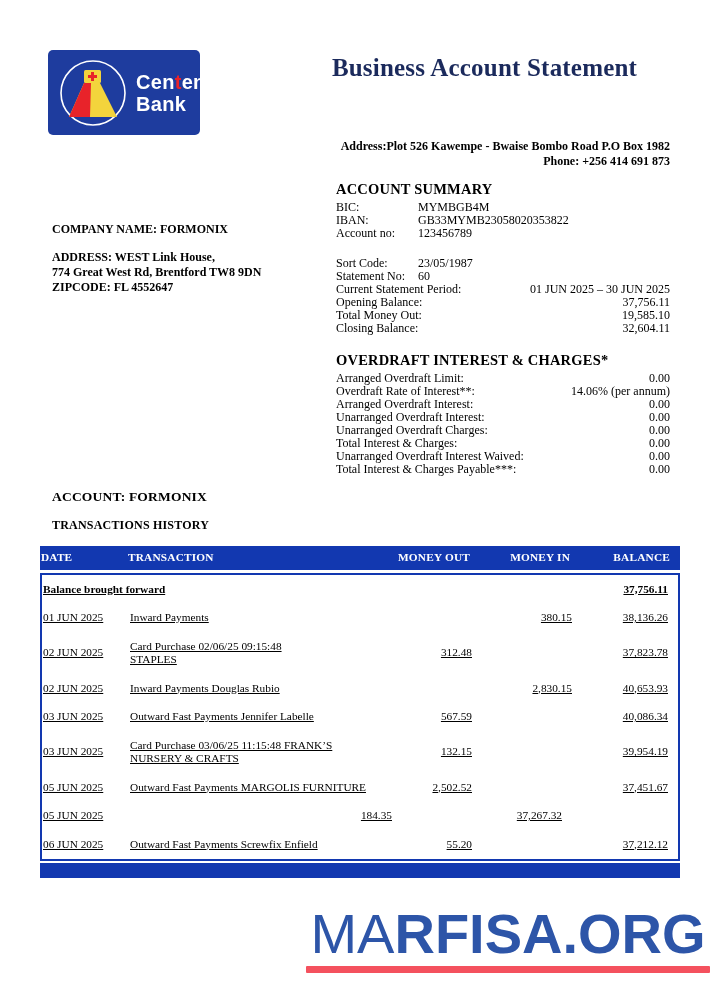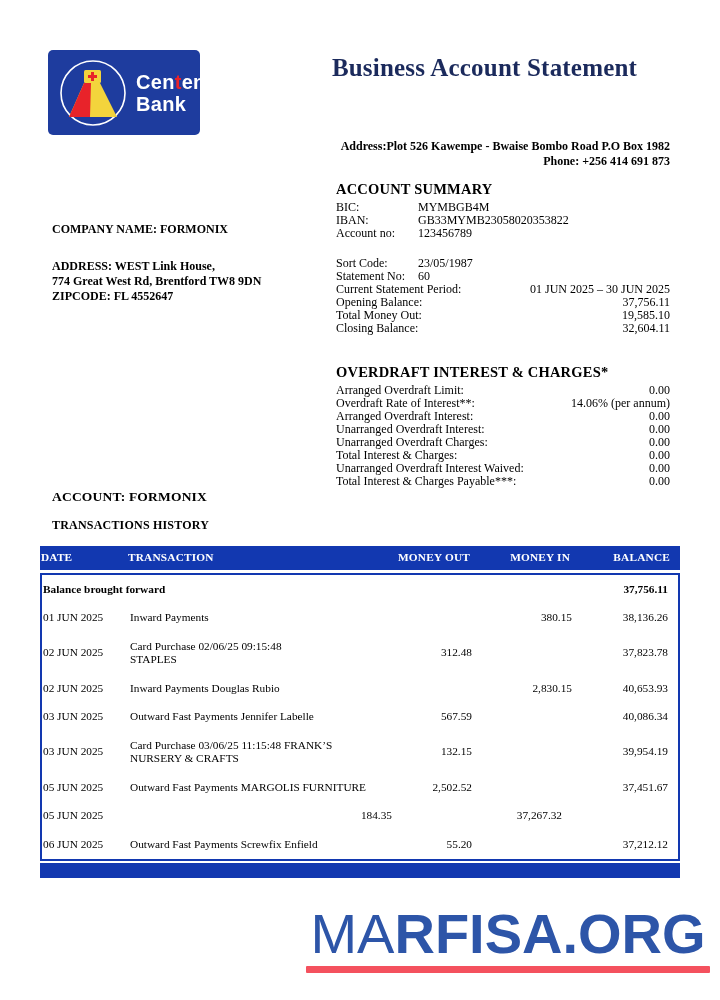--- a/index.html
+++ b/index.html
@@ -47,45 +47,45 @@
   }
   .bank-contact{
     position:absolute;right:50px;top:139px;width:400px;
     text-align:right;font-size:12px;font-weight:bold;line-height:14.5px;
   }
   
   .company-block{
     position:absolute;left:52px;top:222px;width:275px;
     font-size:12px;font-weight:bold;line-height:15px;
   }
-  .company-block .company-name{margin-bottom:22px;}
+  .company-block .company-name{margin-bottom:13px;}
   
   .section{position:absolute;left:336px;width:334px;font-family:Liberation Serif, serif;}
   .account-summary{top:181px;}
-  .overdraft{top:364px;}
+  .overdraft{top:352px;}
   .section h2{font-size:14.5px;font-weight:bold;letter-spacing:.2px;margin-bottom:3px;}
   .kv{display:flex;font-size:12px;line-height:13px;}
   .kv .k{flex:0 0 82px;}
   .kv .v{flex:1 1 auto;}
   .kv.spread{justify-content:space-between;}
   .kv.spread .k{flex:0 0 auto;}
   .kv.spread .v{flex:0 0 auto;text-align:right;}
   .gap-above{margin-top:17px;}
   
   .account-heading{position:absolute;left:52px;top:489px;font-size:13.5px;font-weight:bold;letter-spacing:.2px;}
   .history-heading{position:absolute;left:52px;top:518px;font-size:12px;font-weight:bold;letter-spacing:.2px;}
   .tx-table{position:absolute;left:40px;top:546px;width:640px;}
   .tgrid{display:grid;grid-template-columns:88px 262px 80px 100px 1fr;}
   .thead{
     background:var(--blue);height:24px;align-items:center;
     color:#fff;font-weight:bold;font-size:11.5px;letter-spacing:.2px;
   }
   .thead .c{padding:0;}
   .tbody{margin-top:3px;border:2px solid var(--blue);background:#fff;}
-  .trow{align-items:center;padding:7.5px 0;}
+  .trow{align-items:center;padding:7.5px 0;text-decoration:underline;}
   .c{font-size:11.3px;line-height:13.5px;}
   .c.date{padding-left:1px;}
   .c.tx{white-space:pre-line;padding-right:6px;}
   .c.out,.c.in,.c.bal{text-align:right;}
   .c.bal{padding-right:10px;}
   .bbf{font-weight:bold;}
   .table-bottom-bar{margin-top:2px;height:15px;background:var(--blue);}
   
   .marfisa{
     position:absolute;left:306px;top:905px;width:404px;

